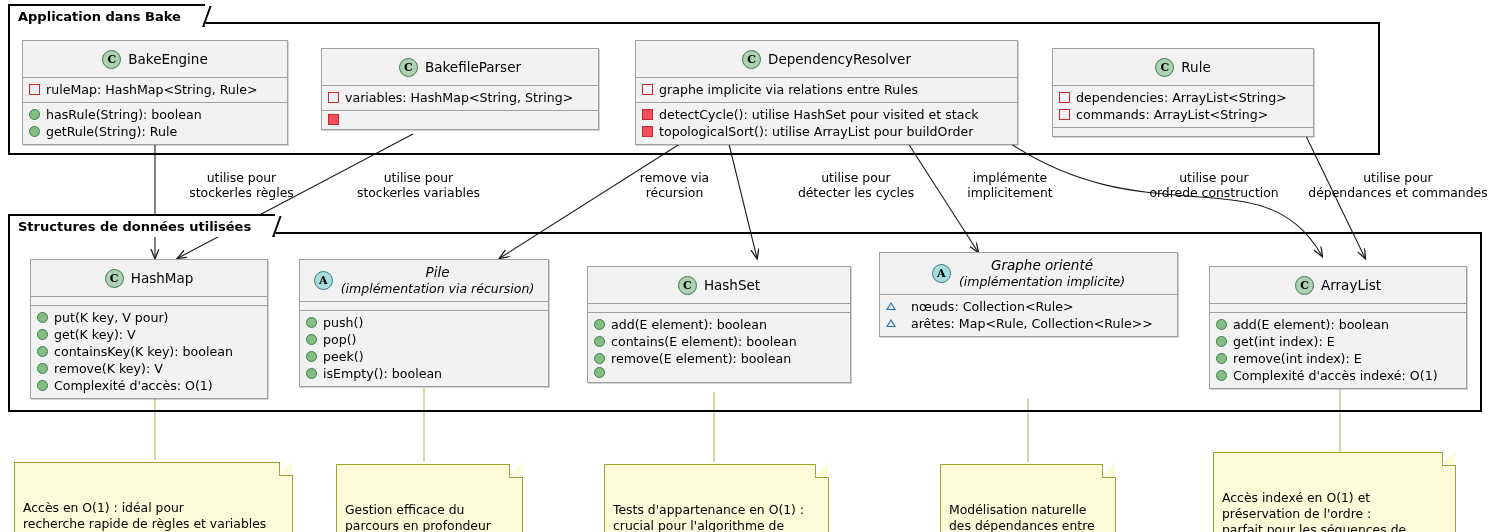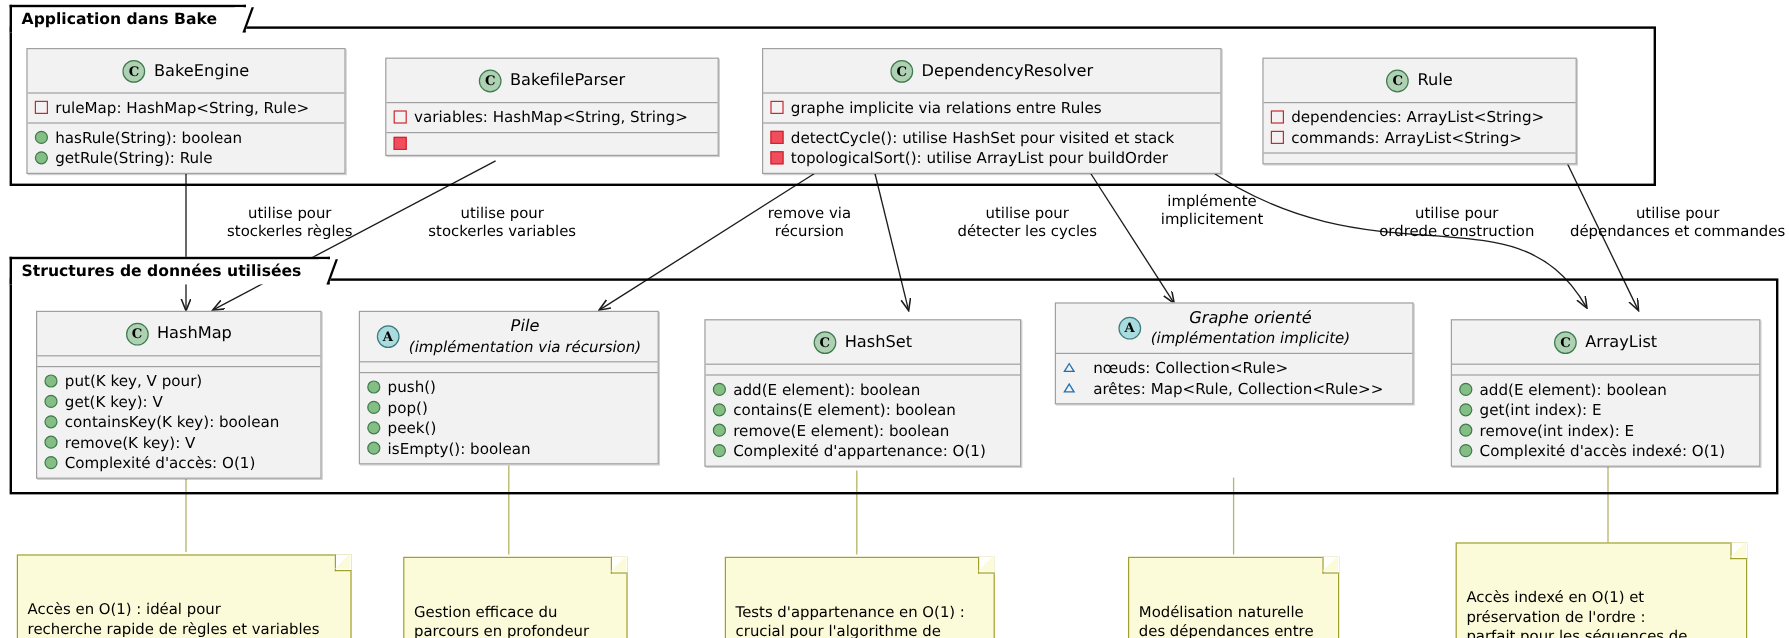--- a/index.html
+++ b/index.html
@@ -191,21 +191,21 @@
   </div>
 
   <div class="elabel" style="left:164px;top:170px;width:155px;">utilise pour
 stockerles règles</div>
   <div class="elabel" style="left:336px;top:170px;width:165px;">utilise pour
 stockerles variables</div>
   <div class="elabel" style="left:622px;top:170px;width:105px;">remove via
 récursion</div>
   <div class="elabel" style="left:786px;top:170px;width:140px;">utilise pour
 détecter les cycles</div>
-  <div class="elabel" style="left:950px;top:160px;width:120px;text-align:center;">implémente
+  <div class="elabel" style="left:950px;top:170px;width:120px;text-align:center;">implémente
 implicitement</div>
   <div class="elabel" style="left:1130px;top:170px;width:168px;">utilise pour
 ordrede construction</div>
   <div class="elabel" style="left:1308px;top:170px;width:180px;">utilise pour
 dépendances et commandes</div>
 
   <div class="pkg" style="left:8px;top:232px;width:1474px;height:180px;"></div>
   <div class="pkg-tab" style="left:8px;top:214px;">
     <span>Structures de données utilisées</span>
   </div>
@@ -285,21 +285,20 @@
       <div class="row">
         <i class="mk pub-meth"></i>
         <span>contains(E element): boolean</span>
       </div>
       <div class="row">
         <i class="mk pub-meth"></i>
         <span>remove(E element): boolean</span>
       </div>
       <div class="row">
         <i class="mk pub-meth"></i>
-        <span>Complexité d'appartenance: O(1)</span>
       </div>
     </div>
   </div>
 
   <div class="cls" style="left:879px;top:252px;width:299px;">
     <div class="cls-head tall">
       <div class="head-abs">
         <span class="badge a">A</span>
         <span class="cls-title abs">
           <span>Graphe orienté</span>

